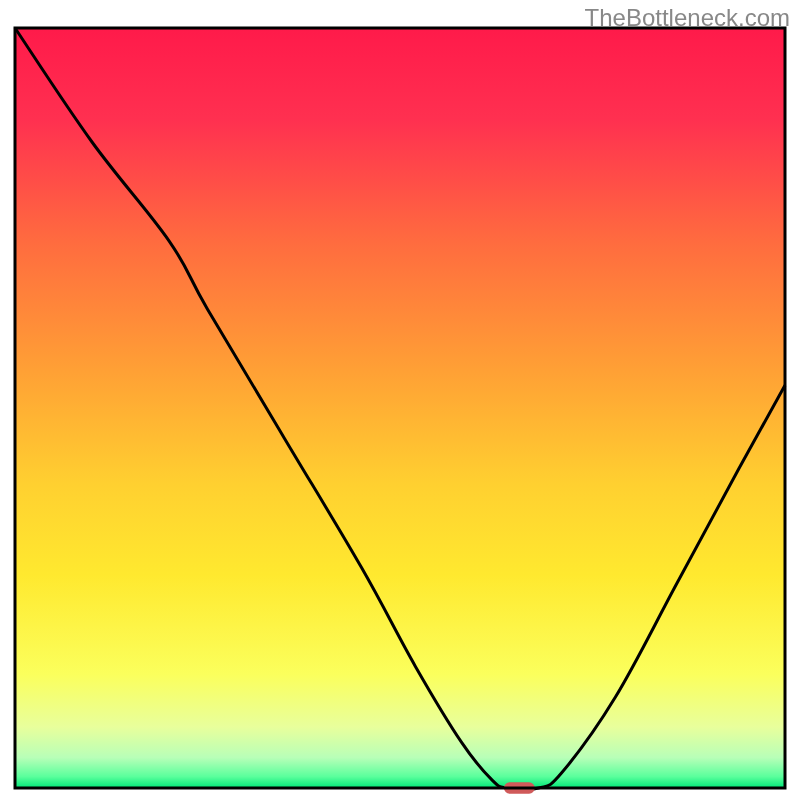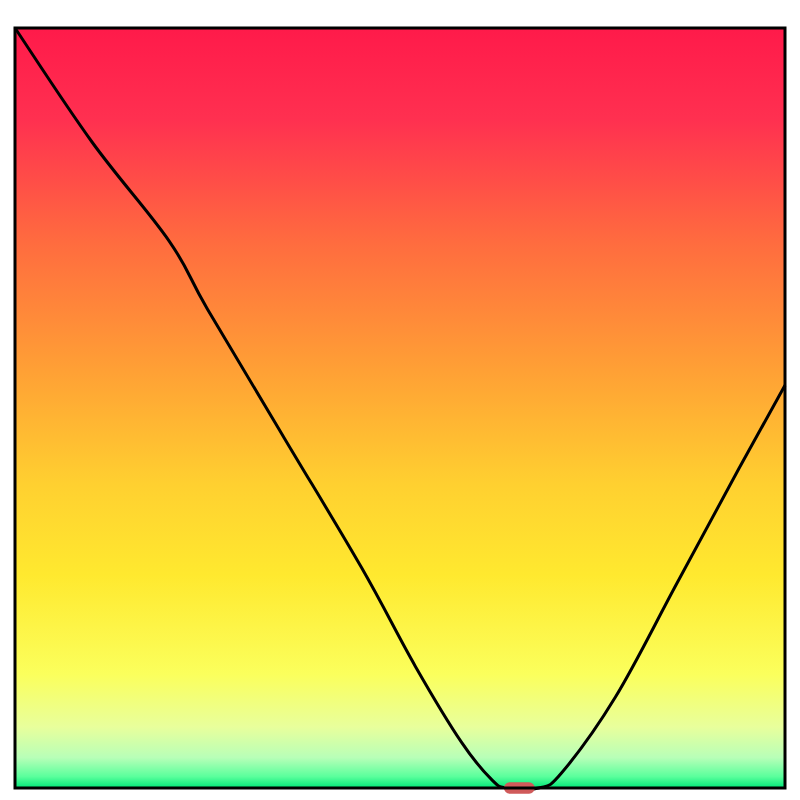--- a/index.html
+++ b/index.html
@@ -25,20 +25,21 @@
     z-index: 10;
   }
   svg {
     display: block;
   }
 </style>
 </head>
 <body>
 
 <div class="chart-container">
+  <div class="watermark">TheBottleneck.com</div>
   <svg id="chart-svg" width="800" height="800">
     <defs>
       <linearGradient id="bg-gradient" x1="0%" y1="0%" x2="0%" y2="100%">
       <stop offset="0%" stop-color="#ff1a4a"></stop>
           <stop offset="12%" stop-color="#ff3050"></stop>
           <stop offset="28.000000000000004%" stop-color="#ff6b3f"></stop>
           <stop offset="45%" stop-color="#ffa035"></stop>
           <stop offset="60%" stop-color="#ffd030"></stop>
           <stop offset="72%" stop-color="#ffe92f"></stop>
           <stop offset="85%" stop-color="#fbff5c"></stop>

